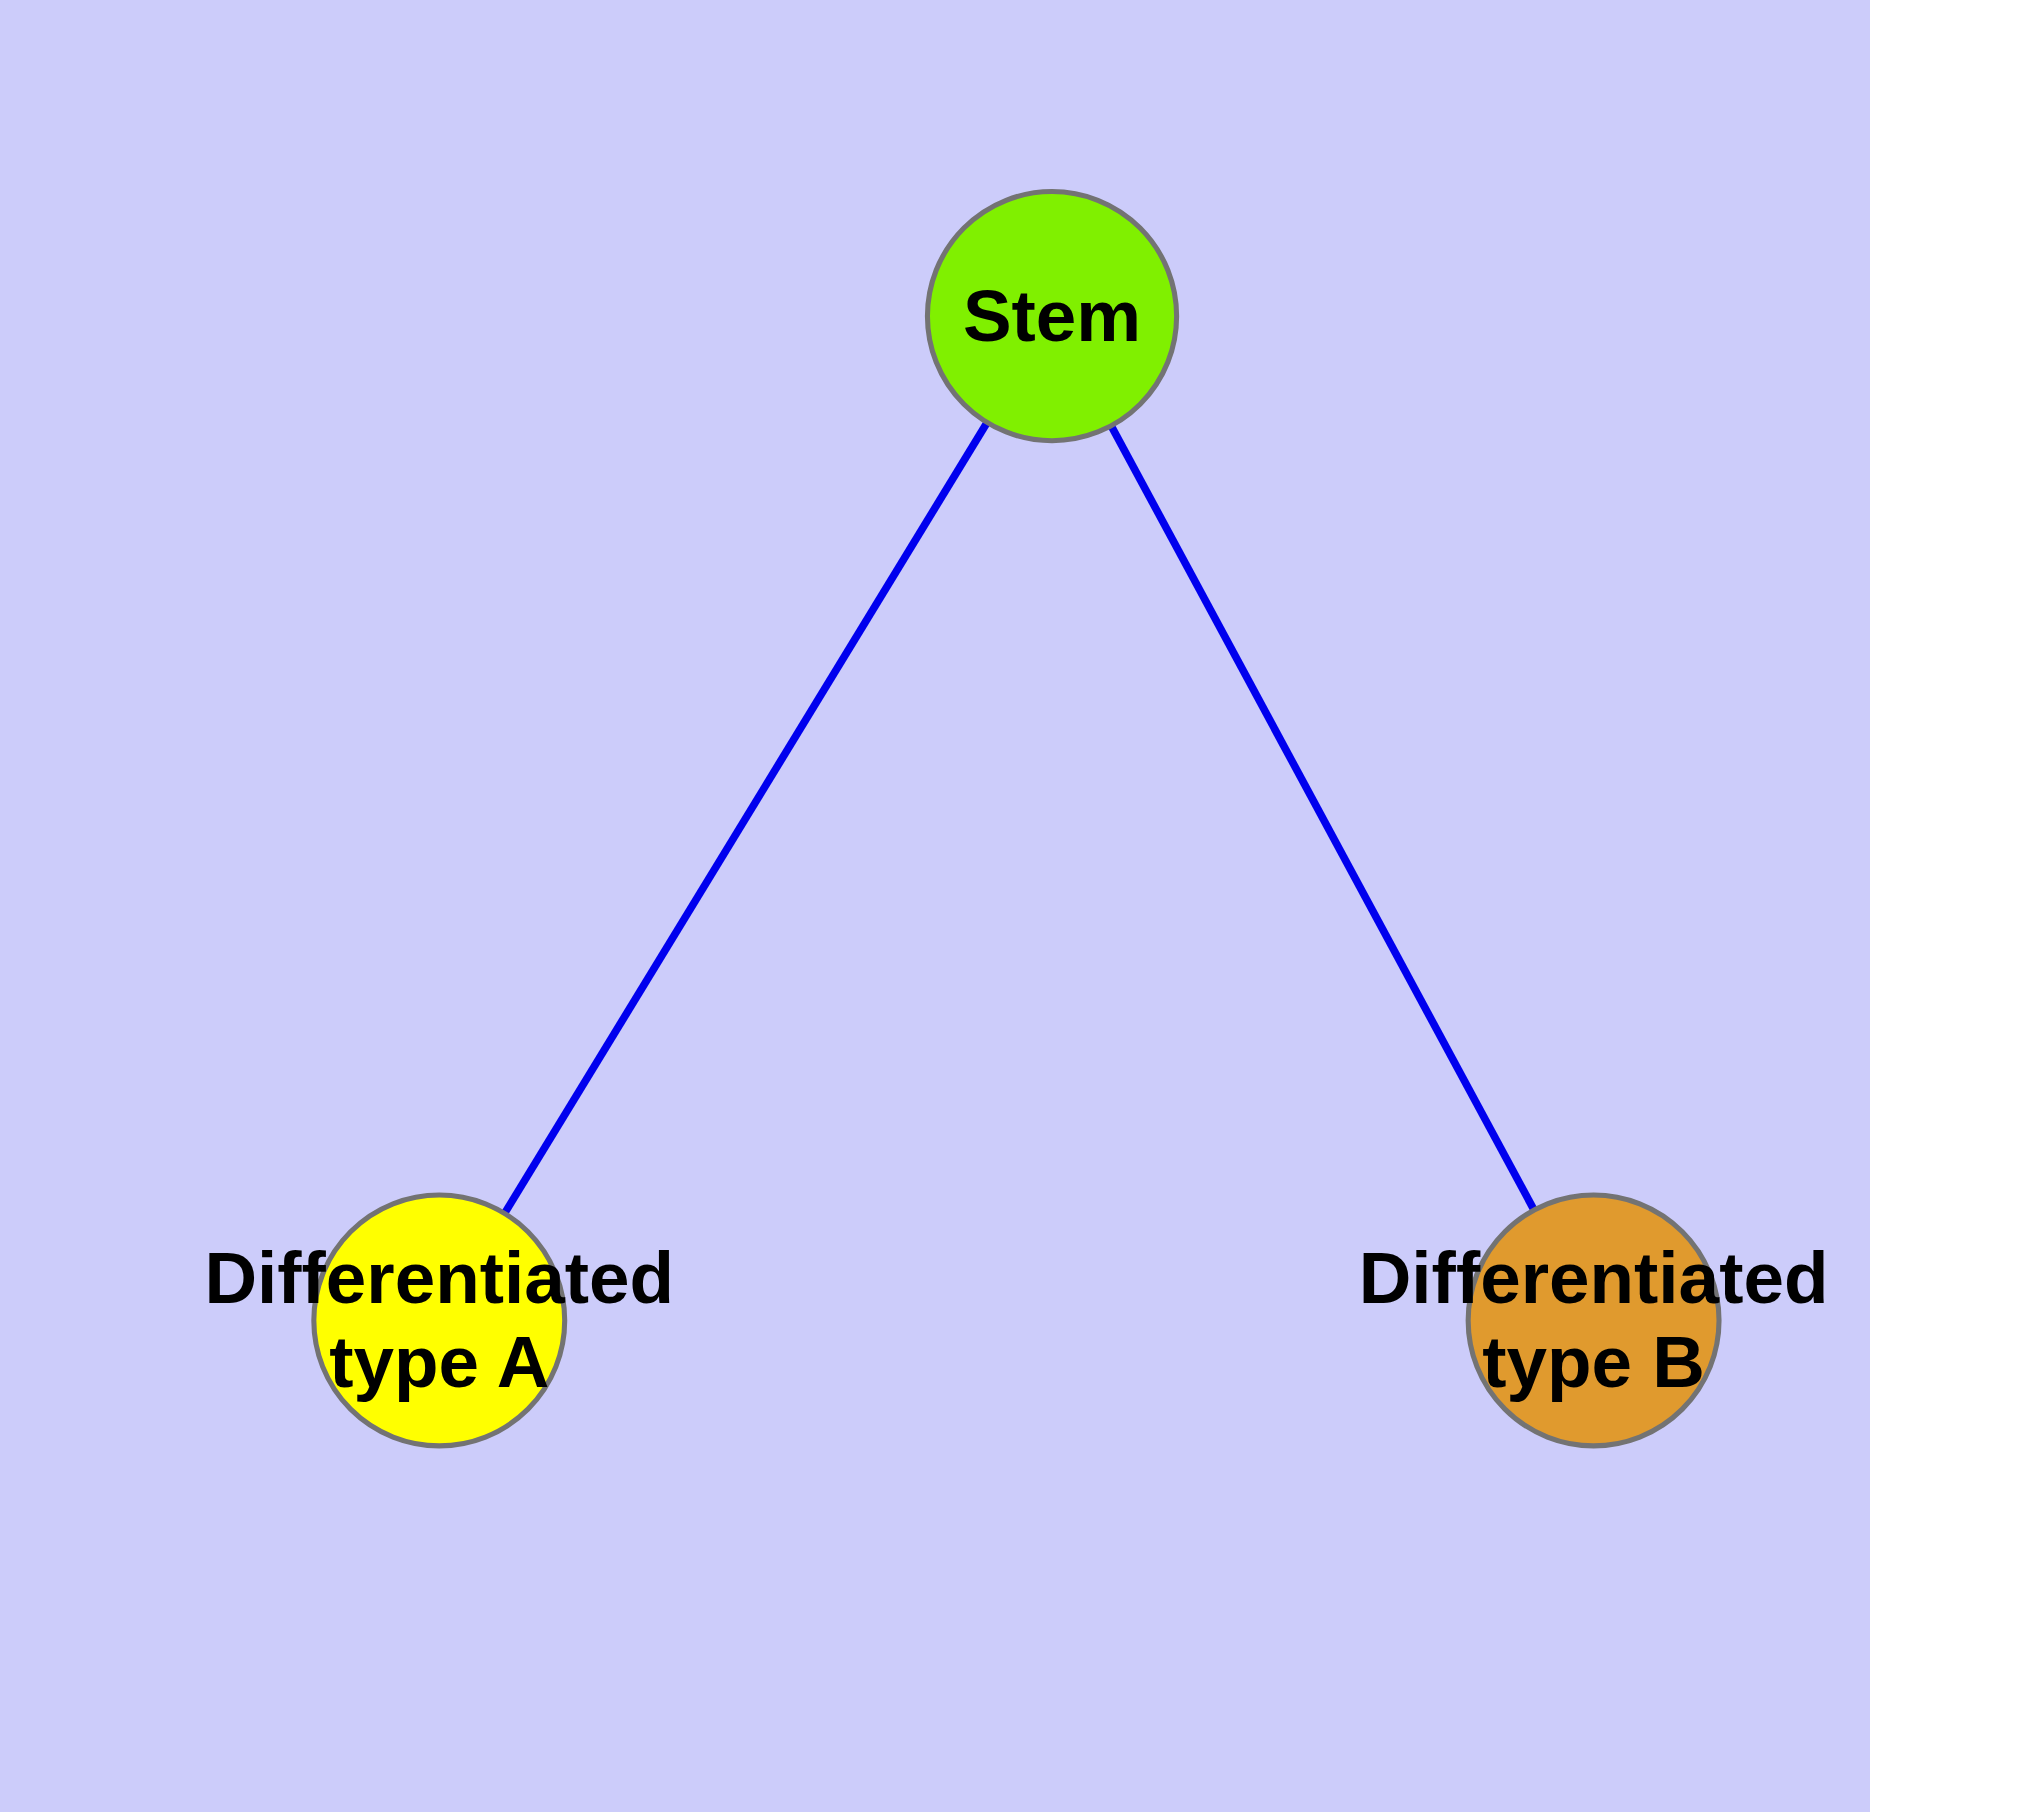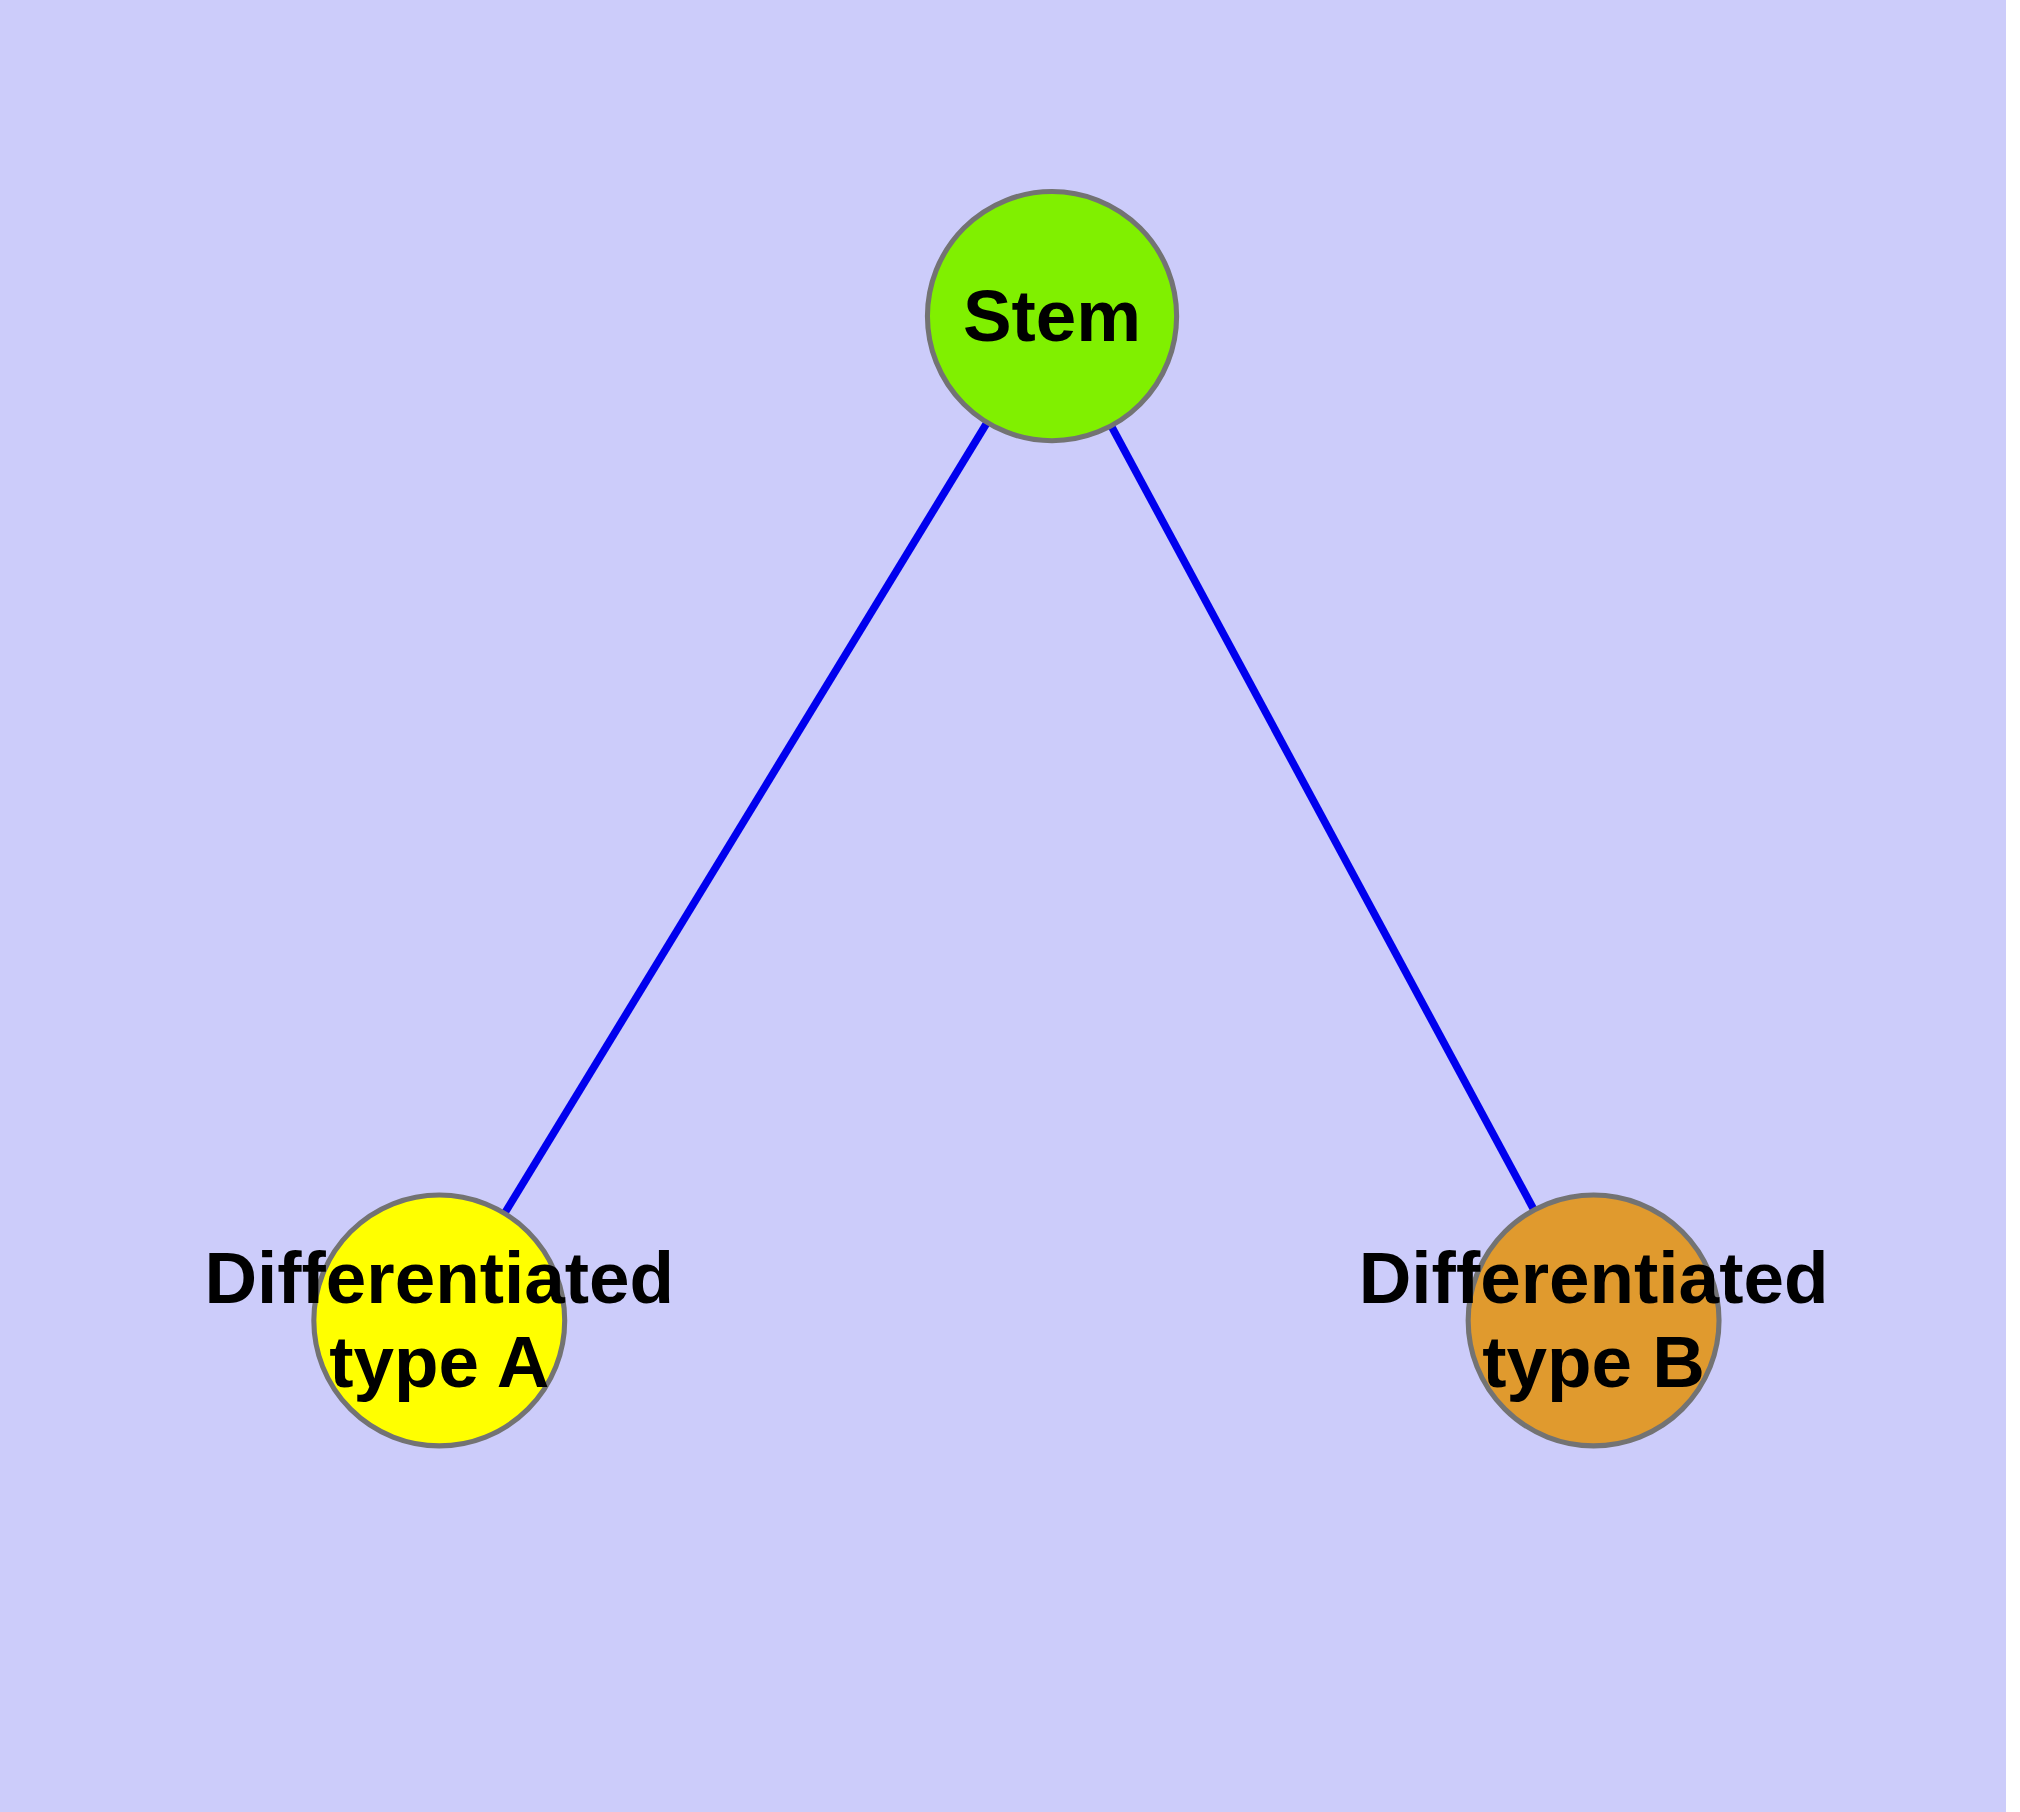--- a/index.html
+++ b/index.html
@@ -25,21 +25,21 @@
   .node-label {
     font-family: "Liberation Sans", sans-serif;
     font-weight: bold;
     fill: #000000;
     paint-order: normal;
   }
 </style>
 </head>
 <body>
 
-<div id="canvas" style="background: rgb(204, 204, 250); width: 2006px; height: 1812px;">
+<div id="canvas" style="background: rgb(204, 204, 250); width: 1826px; height: 1812px; padding-left: 44px;">
   <svg id="graph-svg" viewBox="0 0 2384 2138" style="width: 2021px; height: 1812px;">
 
     <rect id="bg-rect" x="0" y="0" width="2384" height="2138" fill="#ccccfa"></rect>
 
     <g>
       <line id="edge-stem-to-a" x1="1241" y1="373" x2="518" y2="1558" stroke="#0000ee" stroke-width="9" stroke-linecap="butt"></line>
       <line id="edge-stem-to-b" x1="1241" y1="373" x2="1880" y2="1558" stroke="#0000ee" stroke-width="9" stroke-linecap="butt"></line>
     </g>
 
     <g>

